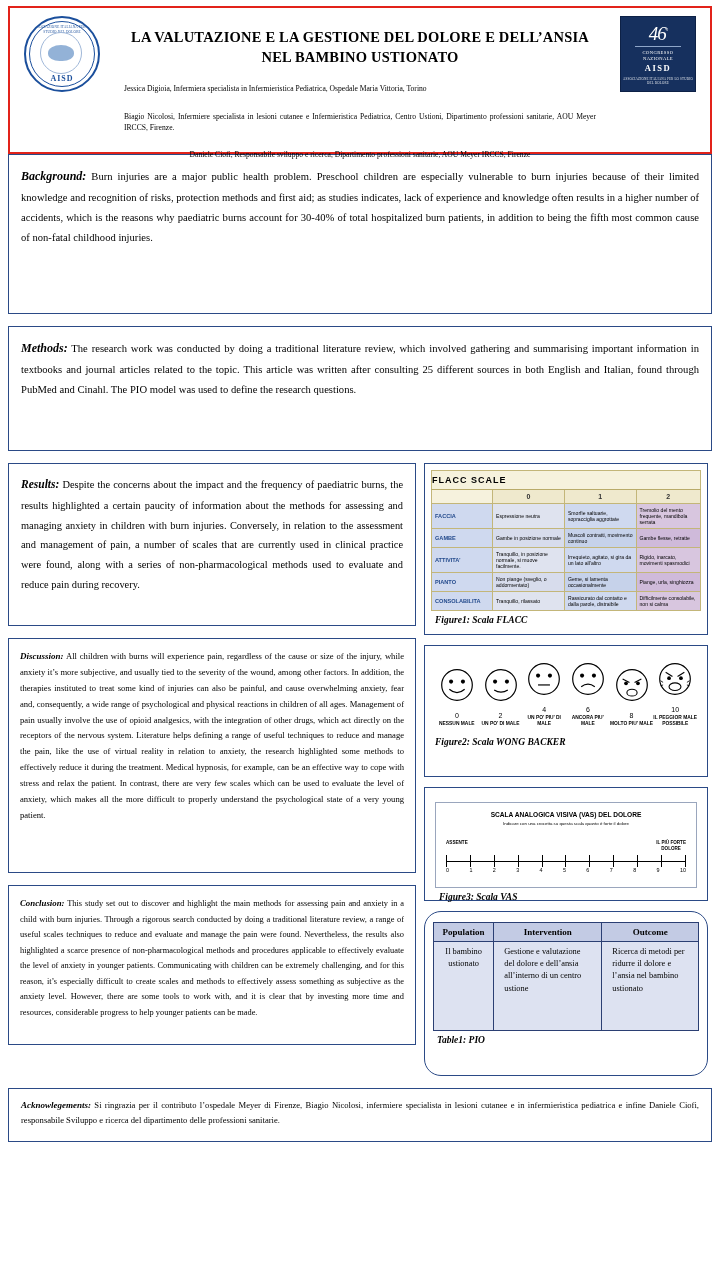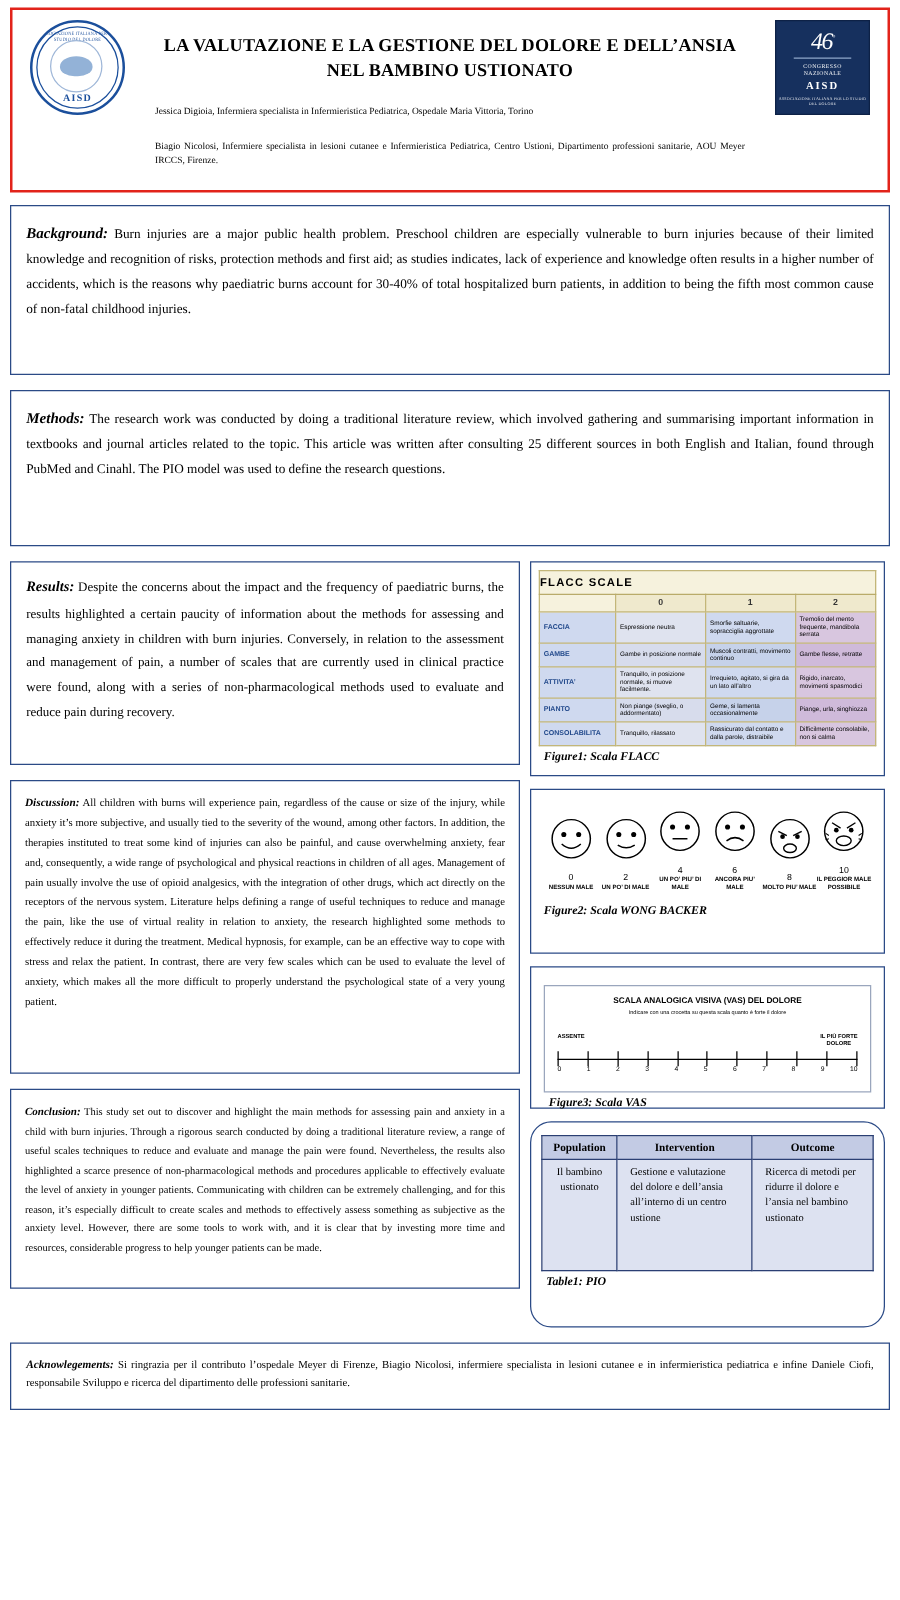--- a/index.html
+++ b/index.html
@@ -176,22 +176,21 @@
     font-style: italic;
   }
   .body-text {
     text-align: justify;
     line-height: 1.9;
   }
 
   .row { display: flex; }
 
   #background-box {
-    margin-top: 10px;
-    height: 136px;
+    height: 160px;
     font-size: 10.6px;
   }
   #background-box .sec-label { font-size: 12px; }
 
   #methods-box {
     margin-top: 12px;
     height: 125px;
     font-size: 10.6px;
   }
   #methods-box .sec-label { font-size: 12px; }
@@ -366,20 +365,21 @@
     </div>
 
     <div class="header-center">
       <div class="poster-title">
         <div>LA VALUTAZIONE E LA GESTIONE DEL DOLORE E DELL’ANSIA</div>
         <div>NEL BAMBINO USTIONATO</div>
       </div>
       <div class="authors">
         <p>Jessica Digioia, Infermiera specialista in Infermieristica Pediatrica, Ospedale Maria Vittoria, Torino</p>
         <p>Biagio Nicolosi, Infermiere specialista in lesioni cutanee e Infermieristica Pediatrica, Centro Ustioni, Dipartimento professioni sanitarie, AOU Meyer IRCCS, Firenze.</p>
+        <p class="center">Daniele Ciofi, Responsabile sviluppo e ricerca, Dipartimento professioni sanitarie, AOU Meyer IRCCS, Firenze</p>
       </div>
     </div>
 
     <div class="header-logo-right">
       <div class="congress-logo">
         <div class="num"><span>46</span><span class="ord">°</span></div>
         <div class="cg-line"></div>
         <div class="cg-text">CONGRESSO</div>
         <div class="cg-text">NAZIONALE</div>
         <div class="cg-aisd">AISD</div>

